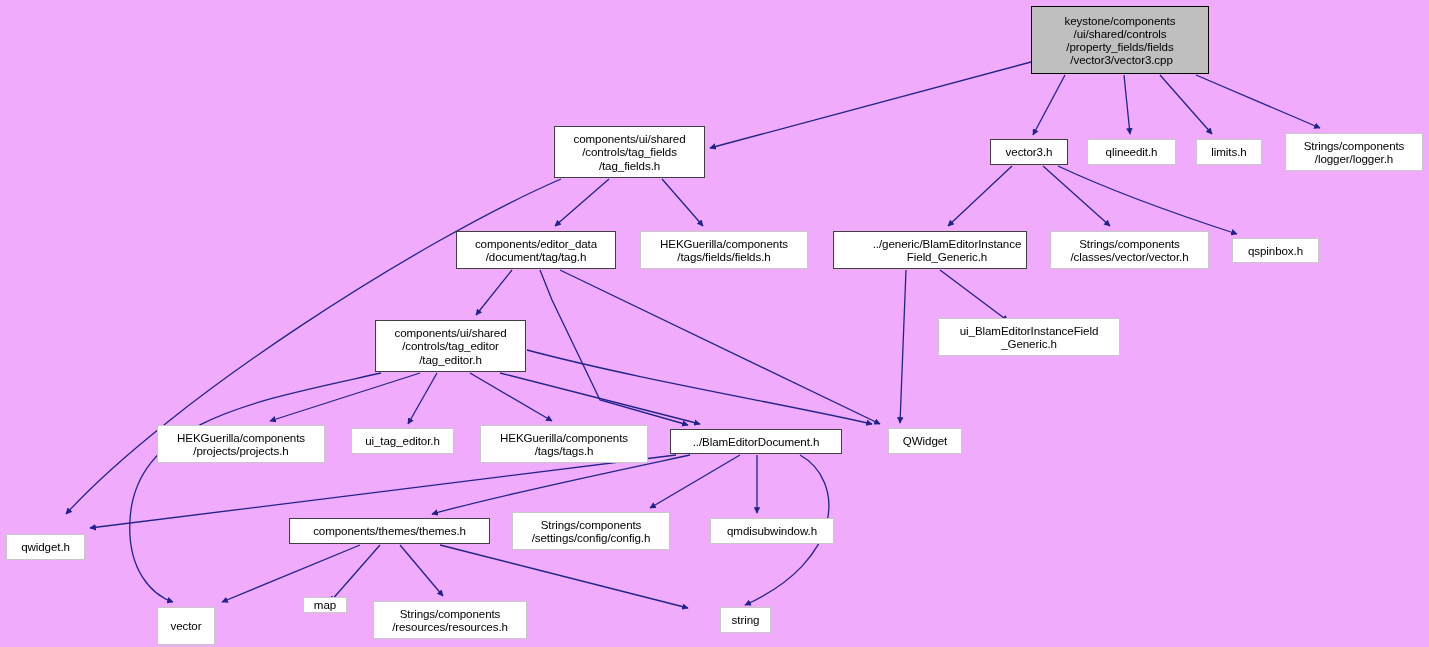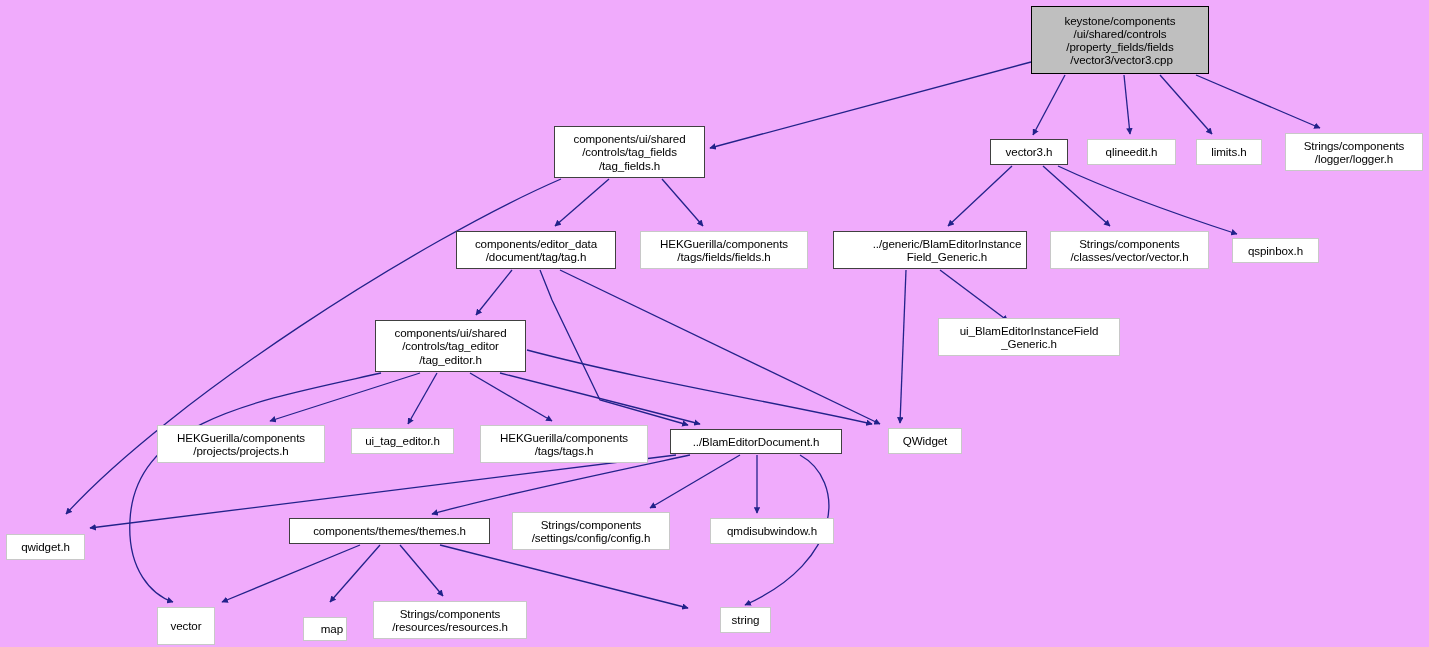--- a/index.html
+++ b/index.html
@@ -131,18 +131,18 @@
       <div class="node" style="left: 480px; top: 425px; width: 168px; height: 38px;"><span class="label">HEKGuerilla/components
 /tags/tags.h</span></div>
       <div class="node bold" style="left: 670px; top: 429px; width: 172px; height: 25px;"><span class="label">../BlamEditorDocument.h</span></div>
       <div class="node" style="left: 864px; top: 428px; width: 74px; height: 26px; margin-left: 24px;"><span class="label">QWidget</span></div>
       <div class="node" style="left: 6px; top: 518px; width: 79px; height: 26px; margin-top: 16px;"><span class="label">qwidget.h</span></div>
       <div class="node bold" style="left: 289px; top: 518px; width: 201px; height: 26px;"><span class="label">components/themes/themes.h</span></div>
       <div class="node" style="left: 512px; top: 512px; width: 158px; height: 38px;"><span class="label">Strings/components
 /settings/config/config.h</span></div>
       <div class="node" style="left: 694px; top: 518px; width: 124px; height: 26px; margin-left: 16px;"><span class="label">qmdisubwindow.h</span></div>
       <div class="node" style="left: 157px; top: 607px; width: 58px; height: 38px;"><span class="label">vector</span></div>
-      <div class="node" style="left: 303px; top: 617px; width: 44px; height: 24px; text-align: right;"><span class="label">map</span></div>
+      <div class="node" style="left: 303px; top: 597px; width: 44px; height: 16px;"><span class="label">map</span></div>
       <div class="node" style="left: 373px; top: 601px; width: 154px; height: 38px;"><span class="label">Strings/components
 /resources/resources.h</span></div>
       <div class="node" style="left: 720px; top: 607px; width: 51px; height: 26px;"><span class="label">string</span></div>
     </div>
 </div>
 
 </body></html>

